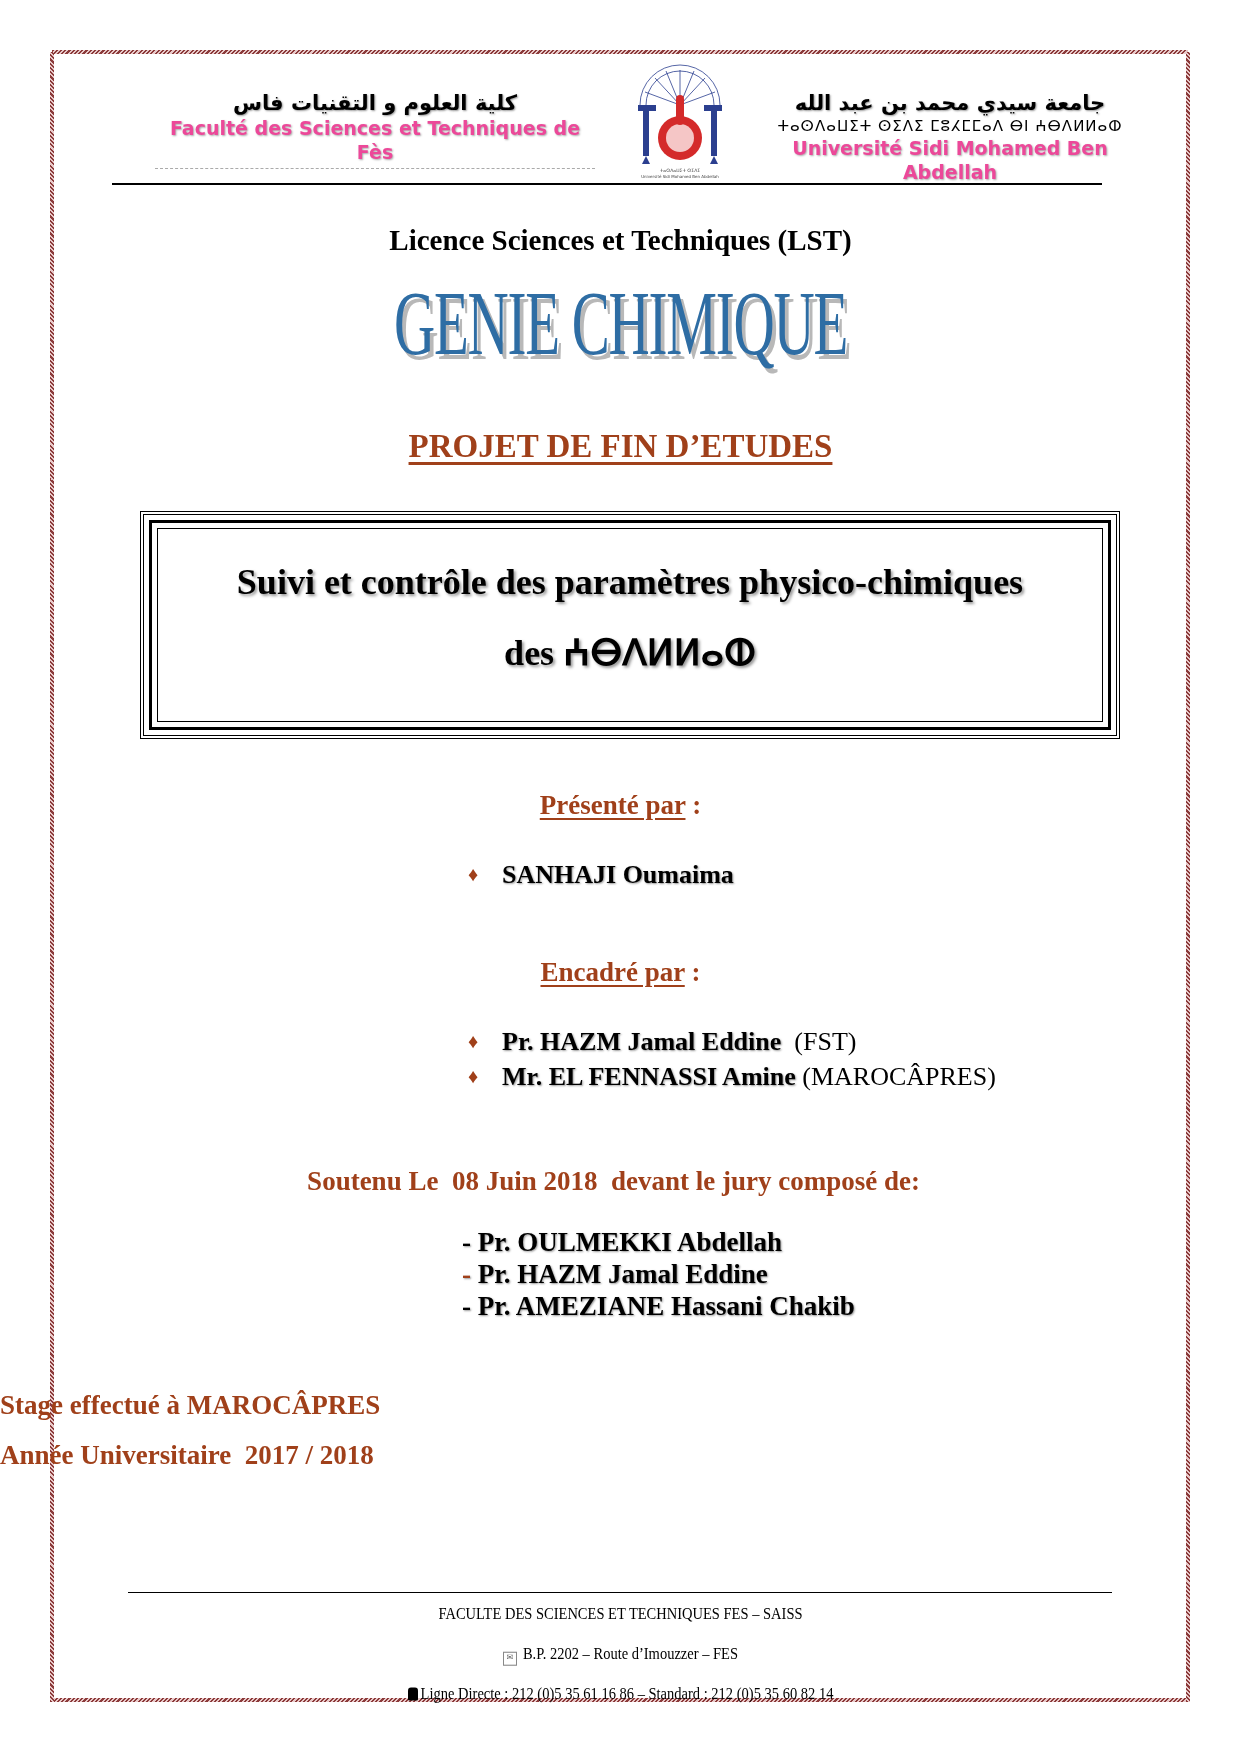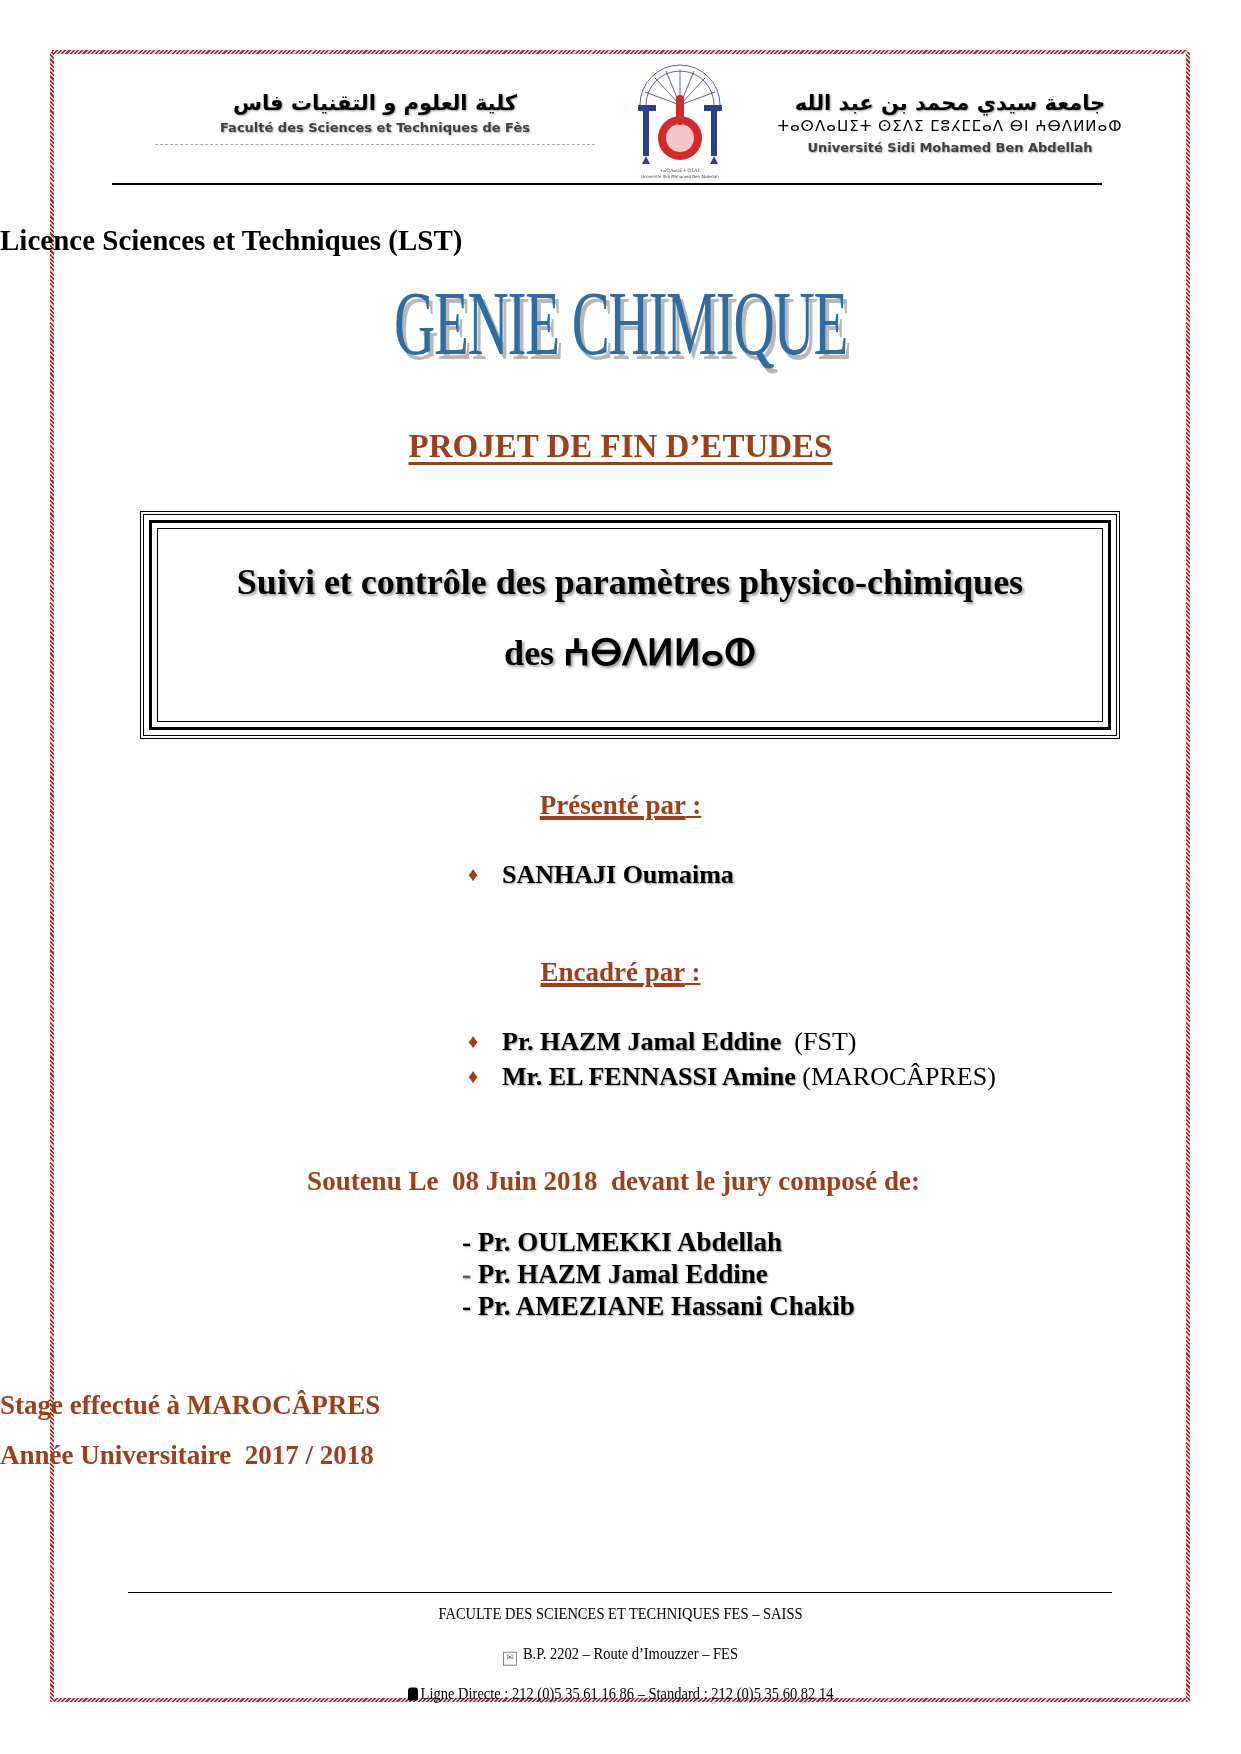--- a/index.html
+++ b/index.html
@@ -11,37 +11,37 @@
   .frame-left, .frame-right { position:absolute; top:52px; width:4px; height:1650px;
     background: repeating-linear-gradient(45deg, #8b3a3a 0 1.5px, #e8c9c9 1.5px 3px); }
   .frame-left { left:50px; }
   .frame-right { left:1186px; }
 
   .header { position:absolute; top:60px; left:110px; width:1020px; height:125px; }
   .fac-block { position:absolute; left:40px; top:30px; width:450px; text-align:center; }
   .uni-block { position:absolute; right:-10px; top:30px; width:380px; text-align:center; }
   .arabic { font-family:"DejaVu Sans", sans-serif; font-weight:bold; font-size:21px; line-height:26px; text-shadow:1px 1px 2px #999; direction:rtl; }
   .tifinagh { font-family:"DejaVu Sans", sans-serif; font-size:15px; letter-spacing:1px; line-height:20px; }
-  .latin-name { font-family:"DejaVu Sans", sans-serif; font-weight:bold; font-size:13px; line-height:24px; color:#404040; text-shadow:1px 1px 2px #aaa; }
+  .latin-name { font-family:"DejaVu Sans", sans-serif; font-weight:bold; font-size:19px; line-height:24px; color:#ec4899; text-shadow:1px 1px 2px #aaa; }
   .dotline { margin:4px auto 0; width:440px; border-top:1px dashed #aaa; }
   .logo { position:absolute; left:520px; top:0; width:100px; height:122px; }
   .header-rule { position:absolute; top:183px; left:112px; width:990px; height:2px; background:#000; }
 
-  .lst { position:absolute; top:224px; left:0; width:1241px; text-align:left; font-weight:bold; font-size:29px; }
+  .lst { position:absolute; top:224px; left:0; width:1241px; text-align:center; font-weight:bold; font-size:29px; }
   .genie { position:absolute; top:268px; left:0; width:1241px; text-align:center;
     font-family:"Liberation Serif", serif; font-size:92px; line-height:110px; color:#2e6da4;
     transform:scaleX(0.62); letter-spacing:-2px; text-shadow:6px 5px 0 #b8b8b8; font-weight:normal; }
   .projet { position:absolute; top:428px; left:0; width:1241px; text-align:center; font-weight:bold; font-size:33px; color:#a0401a; text-decoration:underline; text-decoration-thickness:3px; text-underline-offset:5px; }
 
   .title-box { position:absolute; top:511px; left:140px; width:980px; height:228px; border:4px double #000; box-sizing:border-box; }
   .title-box-inner { position:absolute; inset:5px; border:3px solid #000; }
   .title-box-inner2 { position:absolute; inset:5px; border:1px solid #000; }
   .title-text { position:absolute; top:32px; left:0; right:0; text-align:center; font-weight:bold; font-size:36px; line-height:71px; text-shadow:2px 2px 3px #999; }
 
-  .section-label { position:absolute; left:0; width:1241px; text-align:center; font-weight:bold; font-size:27px; color:#a0401a;text-decoration:underline; }
+  .section-label { position:absolute; left:0; width:1241px; text-align:center; font-weight:bold; font-size:27px; color:#a0401a; }
   .section-label .u { text-decoration:underline; text-decoration-thickness:2px; text-underline-offset:4px; }
   .bullet-line { position:absolute; left:468px; font-size:26px; line-height:35px; white-space:nowrap; }
   .diamond { color:#a0401a; font-size:20px; display:inline-block; width:34px; vertical-align:2px; }
   .bname { font-weight:bold; text-shadow:1px 1px 2px #999; }
   .baff { font-weight:normal; }
 
   .soutenu { position:absolute; top:1166px; left:0; width:1227px; text-align:center; font-weight:bold; font-size:27px; color:#a0401a; }
   .jury { position:absolute; top:1226px; left:462px; font-weight:bold; font-size:27px; line-height:32px; text-shadow:1px 1px 2px #999; }
   .jury .dash { color:#000; }
   .jury .dash.first { color:#a0401a; }

